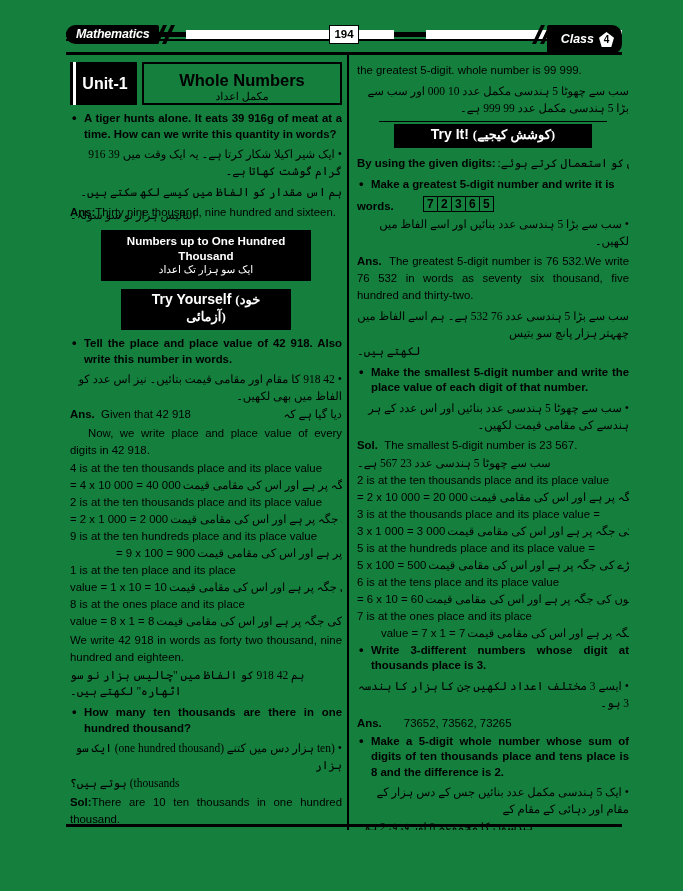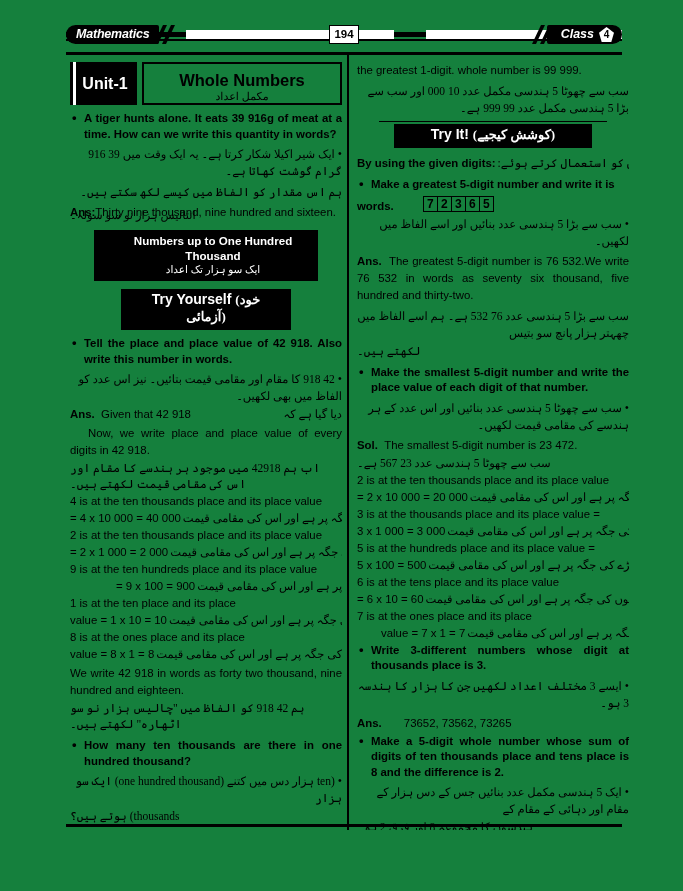--- a/index.html
+++ b/index.html
@@ -58,21 +58,21 @@
   }
   .slash-left {
     position: absolute;
     left: 88px; top: 0;
     width: 30px; height: 19px;
     z-index: 3;
   }
   .pill-right {
     position: absolute;
     right: 0; top: 0;
-    height: 19px;
+    height: 29px;
     background: #000;
     color: #fff;
     border-radius: 2px 10px 10px 2px;
     padding: 0 8px 0 14px;
     font-size: 12.5px;
     font-weight: bold;
     line-height: 19px;
     font-style: italic;
     display: flex;
     align-items: center;
@@ -262,21 +262,21 @@
     line-height: 16px;
     font-family: "Liberation Serif", serif;
     white-space: nowrap;
   }
 
   
   .banner {
     background: #000;
     color: #fff;
     text-align: center;
-    padding: 3px 6px 4px 20px;
+    padding: 3px 6px 4px 6px;
     margin: 7px auto 0 auto;
   }
   .banner .en {
     font-size: 11.6px;
     font-weight: bold;
     line-height: 15px;
   }
   .banner .ur {
     font-size: 10.5px;
     line-height: 14px;
@@ -399,21 +399,20 @@
       <div class="ur-line bulleted">42 918 کا مقام اور مقامی قیمت بتائیں۔ نیز اس عدد کو الفاظ میں بھی لکھیں۔</div>
 
       <div class="row-split">
         <div class="en">
           <b>Ans.</b>&nbsp;&nbsp;<span>Given that 42 918</span>
         </div>
         <div class="ur">دیا گیا ہے کہ</div>
       </div>
 
       <div class="p indent">Now, we write place and place value of every digits in 42 918.</div>
-      <div class="ur-right">اب ہم 42918 میں موجود ہر ہندسے کا مقام اور اس کی مقامی قیمت لکھتے ہیں۔</div>
 
       <div>
         <div>
           <div class="mono-eq">4 is at the ten thousands place and its place value</div>
           <div class="row-split">
             <div class="en">= 4 x 10 000 = 40 000</div>
             <div class="ur">4 دس ہزار کی جگہ پر ہے اور اس کی مقامی قیمت</div>
           </div>
         </div>
         <div>
@@ -454,21 +453,21 @@
       <div class="ur-right">thousands) ہوتے ہیں؟</div>
 
       <div class="p">
         <b>Sol:</b><span>There are 10 ten thousands in one hundred thousand.</span>
       </div>
 
     </div>
 
     <div class="col col-right">
 
-      <div class="p" style="margin-top:7px;">the greatest 1-digit. whole number is 99 999.</div>
+      <div class="p" style="margin-top:7px;">the greatest 5-digit. whole number is 99 999.</div>
       <div class="ur-line">سب سے چھوٹا 5 ہندسی مکمل عدد 10 000 اور سب سے بڑا 5 ہندسی مکمل عدد 99 999 ہے۔</div>
 
       <div class="hrule"></div>
       <div class="banner-try b-w3" style="margin-top:2px;">
         <span>Try It!</span>
         <span class="ur">(کوشش کیجیے)</span>
       </div>
 
       <div class="row-split" style="margin-top:7px;">
         <div class="en" style="font-weight:bold;">By using the given digits:</div>
@@ -491,21 +490,21 @@
       <div class="p">
         <b>Ans.</b>&nbsp;&nbsp;<span>The greatest 5-digit number is 76 532.We write 76 532 in words as seventy six thousand, five hundred and thirty-two.</span>
       </div>
       <div class="ur-line">سب سے بڑا 5 ہندسی عدد 76 532 ہے۔ ہم اسے الفاظ میں چھہتر ہزار پانچ سو بتیس</div>
       <div class="ur-right">لکھتے ہیں۔</div>
 
       <div class="bullet-line">Make the smallest 5-digit number and write the place value of each digit of that number.</div>
       <div class="ur-line bulleted">سب سے چھوٹا 5 ہندسی عدد بنائیں اور اس عدد کے ہر ہندسے کی مقامی قیمت لکھیں۔</div>
 
       <div class="p">
-        <b>Sol.</b>&nbsp;&nbsp;<span>The smallest 5-digit number is 23 472.</span>
+        <b>Sol.</b>&nbsp;&nbsp;<span>The smallest 5-digit number is 23 567.</span>
       </div>
       <div class="ur-right">سب سے چھوٹا 5 ہندسی عدد 23 567 ہے۔</div>
 
       <div>
         <div>
           <div class="mono-eq">2 is at the ten thousands place and its place value</div>
           <div class="row-split">
             <div class="en">= 2 x 10 000 = 20 000</div>
             <div class="ur">2 دس ہزار کی جگہ پر ہے اور اس کی مقامی قیمت</div>
           </div>

